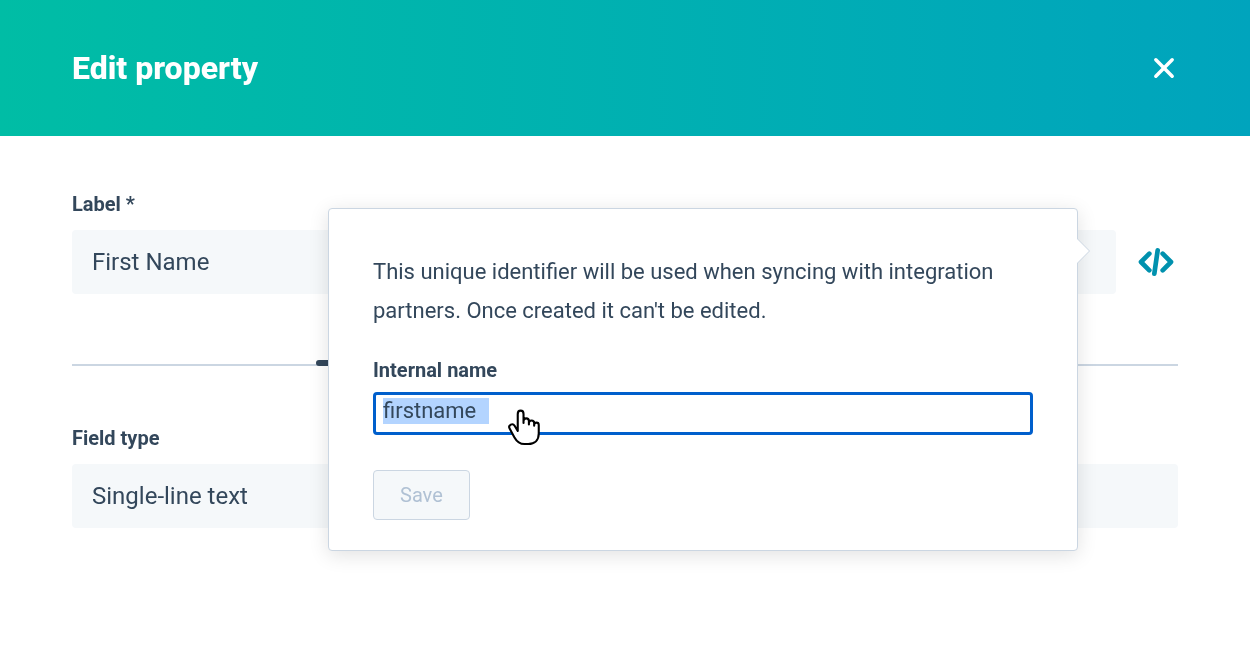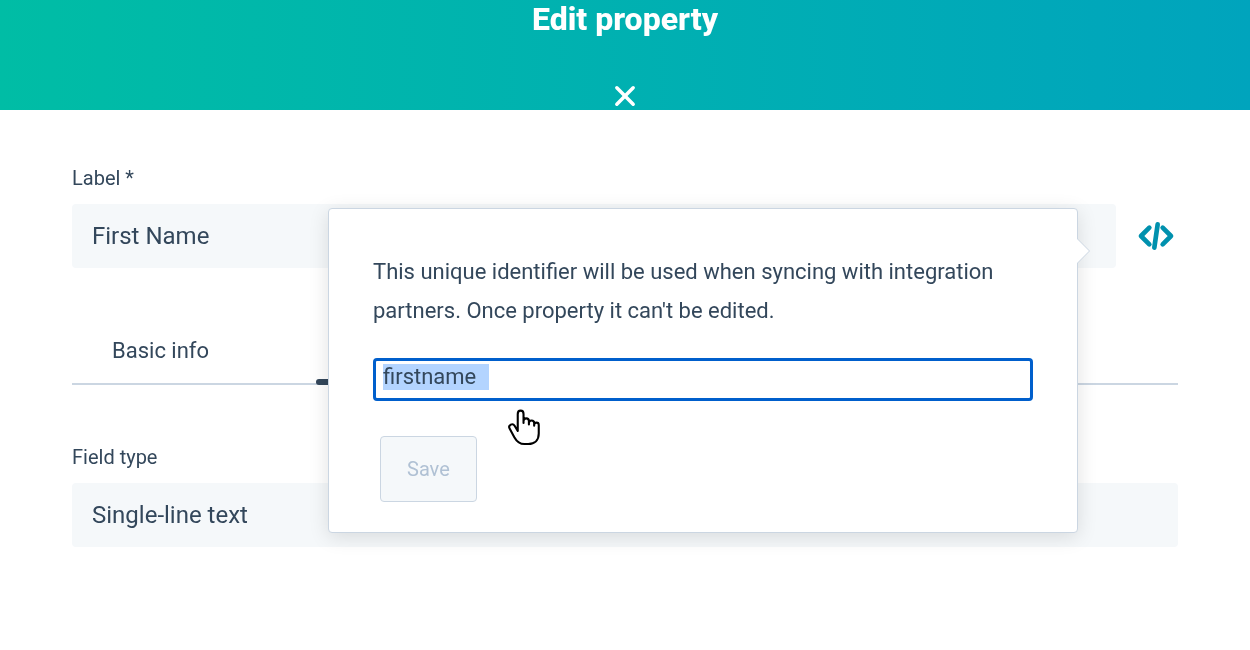--- a/index.html
+++ b/index.html
@@ -6,48 +6,47 @@
   body {
     font-family: -apple-system, BlinkMacSystemFont, "Segoe UI", Roboto, "Helvetica Neue", Arial, sans-serif;
     background: #fff;
     width: 1250px;
     height: 650px;
     overflow: hidden;
     position: relative;
     color: #33475b;
   }
   .header {
-    height: 110px;
+    height: 136px;
     background: linear-gradient(90deg, #00bda5 0%, #00a4bd 100%);
     display: flex;
     align-items: center;
     justify-content: space-between;
     padding: 0 72px;
-    flex-direction: column;
   }
   .header-title {
     color: #fff;
     font-size: 32px;
     font-weight: 800;
   }
   .close-btn {
     color: #fff;
     cursor: pointer;
     display: flex;
     align-items: center;
     justify-content: center;
   }
   .close-btn svg { width: 28px; height: 28px; }
   .content {
     padding: 56px 72px 0 72px;
     position: relative;
   }
   .field-label {
     font-size: 20px;
-    font-weight: 400;
+    font-weight: 700;
     color: #33475b;
     margin-bottom: 14px;
   }
   .label-row {
     display: flex;
     align-items: stretch;
     gap: 18px;
   }
   .text-input {
     flex: 1;
@@ -179,25 +178,24 @@
   }
   .btn-row {
     display: flex;
     gap: 20px;
   }
   .btn {
     border: 1px solid #cbd6e2;
     background: #eaf0f6;
     color: #516f90;
     font-size: 20px;
-    padding: 20px 26px;
+    padding: 12px 26px;
     border-radius: 4px;
     cursor: pointer;
     font-family: inherit;
-    margin-left: 7px;
   }
   .btn.disabled {
     color: #b0c1d4;
     background: #f5f8fa;
     cursor: default;
   }
 
   .cursor-hand {
     position: absolute;
     left: 502px;
@@ -228,33 +226,33 @@
     <div class="code-icon">
       <svg viewBox="0 0 24 24" fill="none" stroke="currentColor" stroke-width="2.8" stroke-linecap="round" stroke-linejoin="round">
         <polyline points="8 7 3 12 8 17"></polyline>
         <polyline points="16 7 21 12 16 17"></polyline>
         <line x1="13" y1="5" x2="11" y2="19"></line>
       </svg>
     </div>
   </div>
 
   <div class="tabs">
-    <div class="tab">Basic info</div>
     <div class="tab-underline"></div>
   </div>
 
   <div class="field-type-section">
     <div class="field-label">Field type</div>
     <div class="readonly-field">Single-line text</div>
   </div>
 
 </div>
 
 <div class="popover">
-  <div class="popover-desc">This unique identifier will be used when syncing with integration partners. Once property it can't be edited.</div>
+  <div class="popover-desc">This unique identifier will be used when syncing with integration partners. Once created it can't be edited.</div>
+  <div class="popover-label">Internal name</div>
   <div class="popover-input-wrap">
     <div class="selection-highlight"></div>
     <div class="popover-input-text">firstname</div>
     <input class="popover-input popover-input-bare" type="text" value="firstname" style="">
   </div>
   <div class="btn-row">
     <button class="btn disabled">Save</button>
   </div>
 </div>
 

